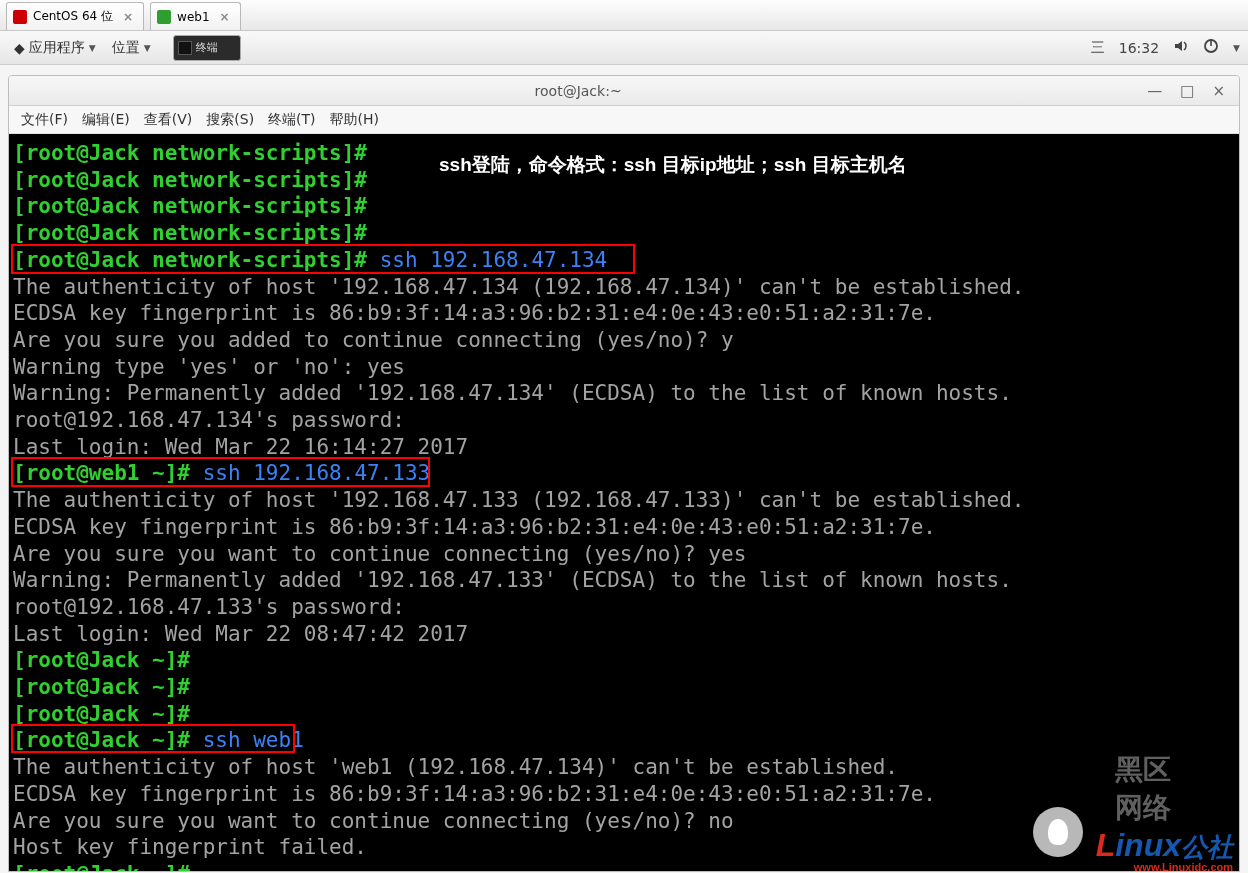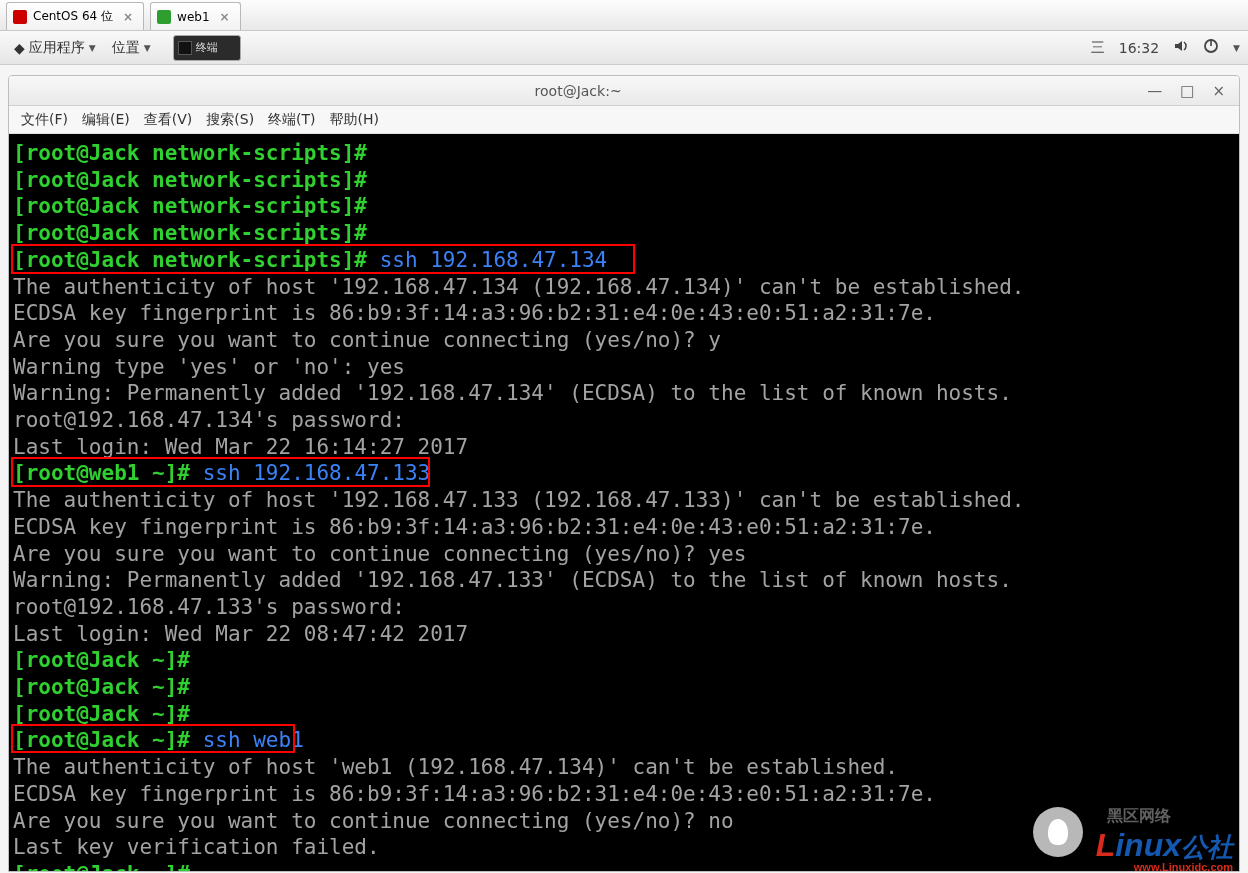--- a/index.html
+++ b/index.html
@@ -36,21 +36,21 @@
   pre.term .w{color:#3b82f6;font-weight:normal;}
   pre.term .cur{color:#fff;}
   .rbox{position:absolute;border:2px solid #ff0000;pointer-events:none;}
   
   .wm{position:absolute;right:6px;bottom:-2px;text-align:right;font-style:italic;font-weight:bold;font-family:Arial,sans-serif;}
   .wm .brand{font-size:32px;color:#1558b0;}
   .wm .brand .red{color:#d92b1c;}
   .wm .url{font-size:11px;color:#d92b1c;font-style:normal;display:block;margin-top:-4px;}
   .wm .mush{position:absolute;right:150px;bottom:16px;width:50px;height:50px;border-radius:50%;background:#b8b8b8;display:flex;align-items:center;justify-content:center;}
   .wm .mush::after{content:"";width:20px;height:26px;background:#fff;border-radius:50% 50% 40% 40%;}
-  .wm .hq{position:absolute;right:62px;bottom:46px;font-size:16px;color:#606060;font-style:normal;}
+  .wm .hq{position:absolute;right:62px;bottom:46px;font-size:28px;color:#606060;font-style:normal;}
 </style>
 </head>
 <body>
 
 <div class="vm-tabs">
   <div class="vm-tab">
     <span class="vm-icon"></span>
     <span>CentOS 64 位</span>
     <span class="x">×</span>
   </div>
@@ -105,47 +105,48 @@
     </div>
     <div class="menubar">
       <span>文件(F)</span>
       <span>编辑(E)</span>
       <span>查看(V)</span>
       <span>搜索(S)</span>
       <span>终端(T)</span>
       <span>帮助(H)</span>
     </div>
     <div class="termbody">
+      <div class="annot">ssh登陆，命令格式：ssh 目标ip地址；ssh 目标主机名</div>
 <pre class="term"><span class="p">[root@Jack network-scripts]#</span>
 <span class="p">[root@Jack network-scripts]#</span>
 <span class="p">[root@Jack network-scripts]#</span>
 <span class="p">[root@Jack network-scripts]#</span>
 <span class="p">[root@Jack network-scripts]#</span><span class="w"> ssh 192.168.47.134</span>
 <span class="o">The authenticity of host '192.168.47.134 (192.168.47.134)' can't be established.</span>
 <span class="o">ECDSA key fingerprint is 86:b9:3f:14:a3:96:b2:31:e4:0e:43:e0:51:a2:31:7e.</span>
-<span class="o">Are you sure you want to continue connecting (yes/no)? y</span>
+<span class="o">Are you sure you added to continue connecting (yes/no)? y</span>
 <span class="o">Warning type 'yes' or 'no': yes</span>
 <span class="o">Warning: Permanently added '192.168.47.134' (ECDSA) to the list of known hosts.</span>
 <span class="o">root@192.168.47.134's password:</span>
 <span class="o">Last login: Wed Mar 22 16:14:27 2017</span>
 <span class="p">[root@web1 ~]#</span><span class="w"> ssh 192.168.47.133</span>
 <span class="o">The authenticity of host '192.168.47.133 (192.168.47.133)' can't be established.</span>
 <span class="o">ECDSA key fingerprint is 86:b9:3f:14:a3:96:b2:31:e4:0e:43:e0:51:a2:31:7e.</span>
 <span class="o">Are you sure you want to continue connecting (yes/no)? yes</span>
 <span class="o">Warning: Permanently added '192.168.47.133' (ECDSA) to the list of known hosts.</span>
 <span class="o">root@192.168.47.133's password:</span>
 <span class="o">Last login: Wed Mar 22 08:47:42 2017</span>
 <span class="p">[root@Jack ~]#</span>
 <span class="p">[root@Jack ~]#</span>
 <span class="p">[root@Jack ~]#</span>
 <span class="p">[root@Jack ~]#</span><span class="w"> ssh web1</span>
 <span class="o">The authenticity of host 'web1 (192.168.47.134)' can't be established.</span>
 <span class="o">ECDSA key fingerprint is 86:b9:3f:14:a3:96:b2:31:e4:0e:43:e0:51:a2:31:7e.</span>
 <span class="o">Are you sure you want to continue connecting (yes/no)? no</span>
-<span class="o">Last key verification failed.</span>
+<span class="o">Host key fingerprint failed.</span>
 <span class="p">[root@Jack ~]#</span><span class="cur"> _</span></pre>
 
       <div class="rbox" style="left:2px; top:110px; width:624px; height:30px;"></div>
       <div class="rbox" style="left:2px; top:323px; width:419px; height:30px;"></div>
       <div class="rbox" style="left:2px; top:590px; width:284px; height:29px;"></div>
 
       <div class="wm">
         <div class="mush"></div>
         <span class="hq">黑区网络</span>
         <span class="brand"><span class="red">L</span><span>inux</span><span style="font-size:26px">公社</span></span>

